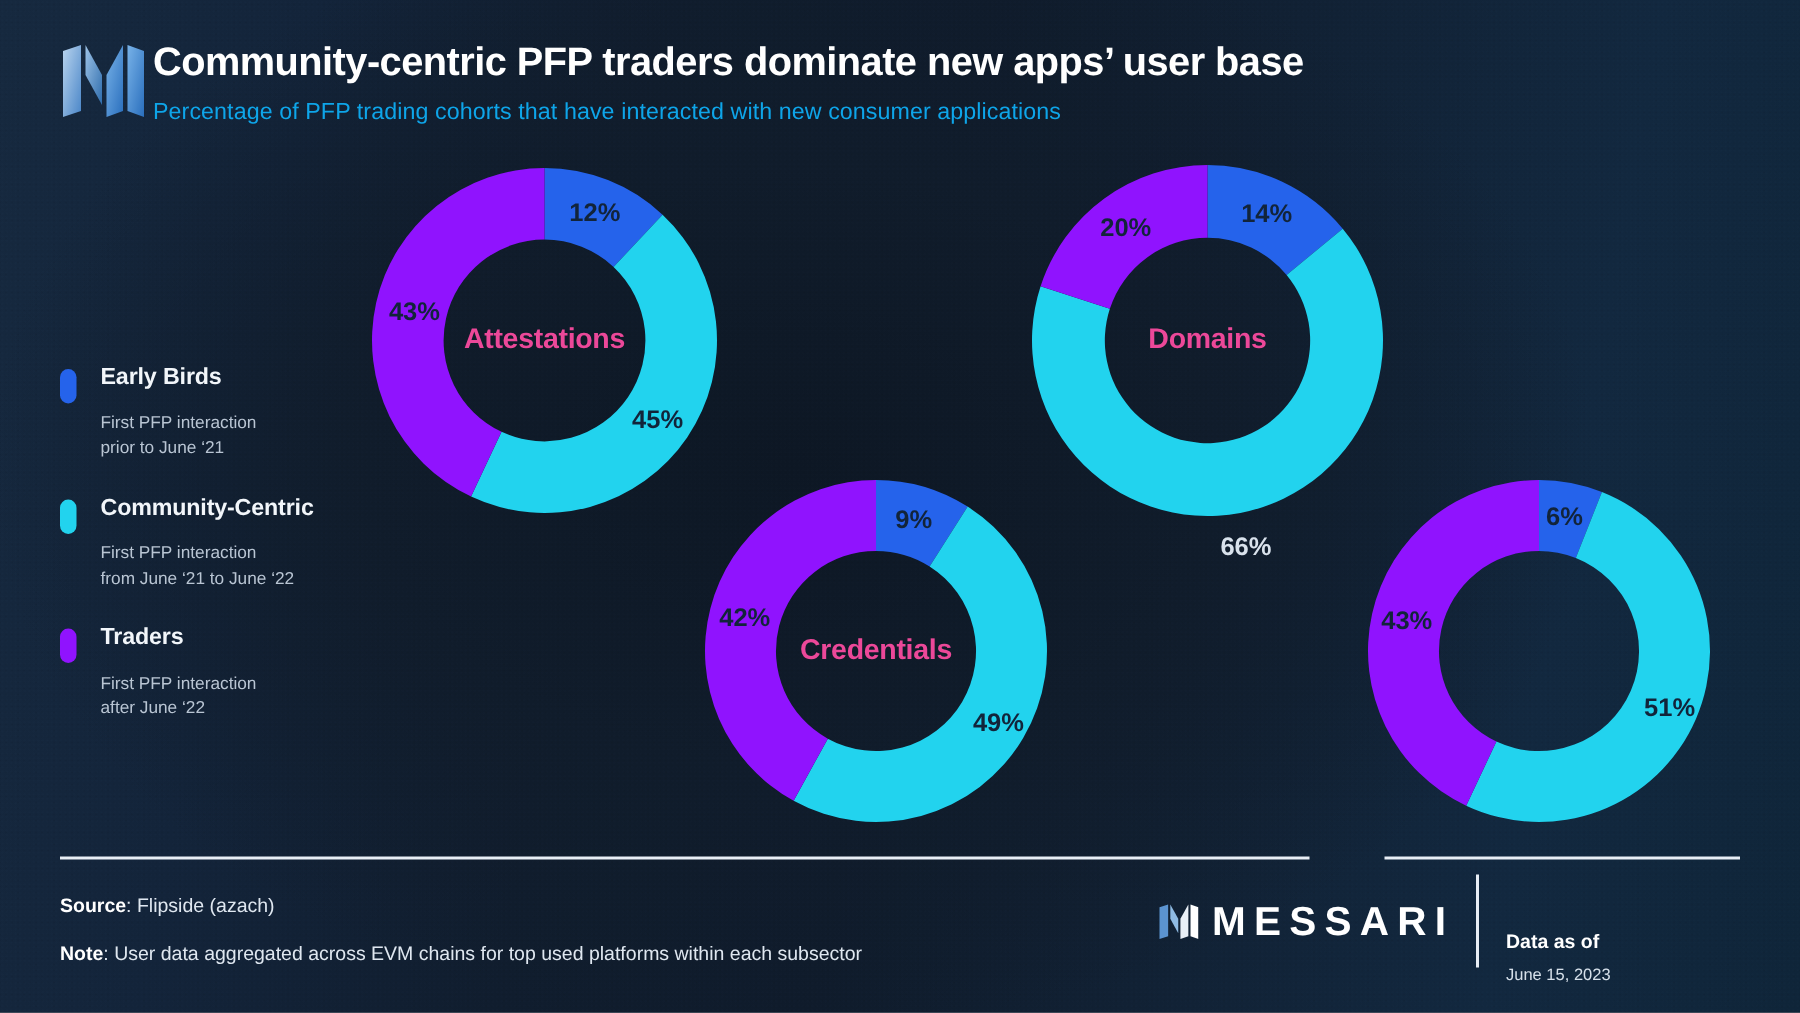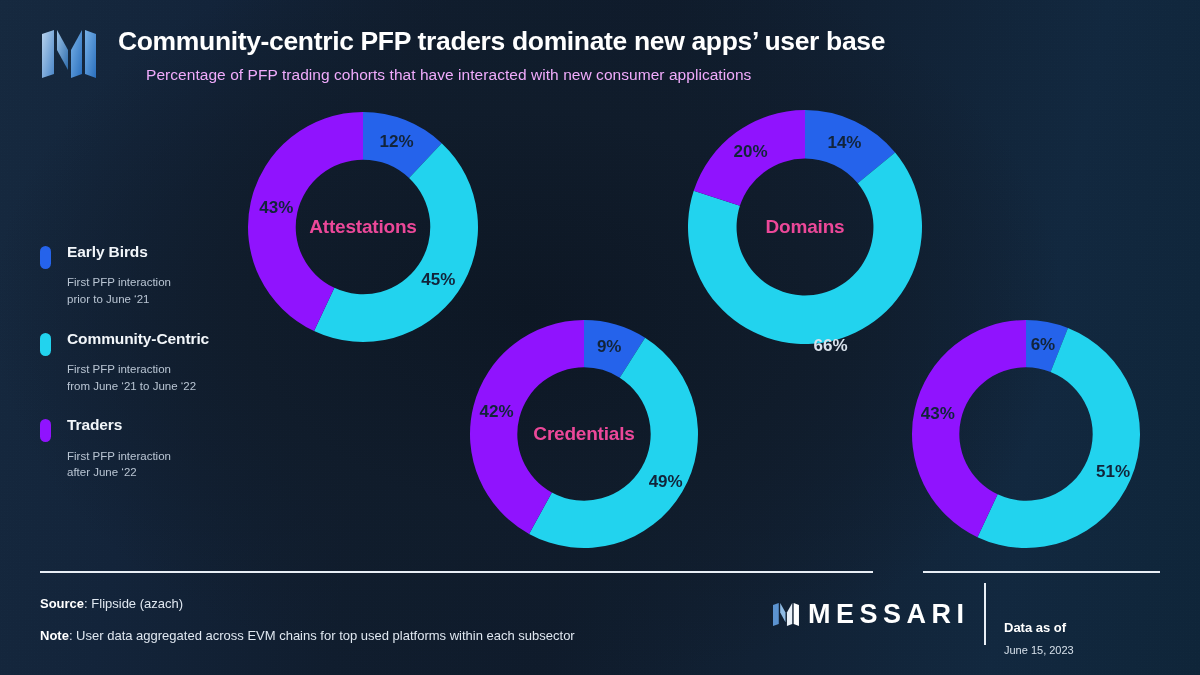--- a/index.html
+++ b/index.html
@@ -19,30 +19,30 @@
     position:absolute; inset:0; opacity:.30; mix-blend-mode:overlay;
     background-image:
       radial-gradient(rgba(255,255,255,.10) .6px, transparent .7px),
       radial-gradient(rgba(0,0,0,.16) .6px, transparent .7px);
     background-size:3px 3px, 4px 4px;
     background-position:0 0, 2px 1px;
   }
   #root { position:absolute; inset:0; }
 
   
-  .hdr { position:absolute; left:40px; top:26px; display:flex; gap:22px; align-items:flex-start; }
+  .hdr { position:absolute; left:40px; top:26px; display:flex; gap:6px; align-items:flex-start; }
   .logo-mark { width:56px; height:52px; flex:none; margin-top:2px; }
   .htext { padding-top:1px; }
   .title {
     font-size:26.5px; font-weight:bold; color:#ffffff; letter-spacing:-.35px;
     line-height:1.12; white-space:nowrap;
   }
   .subtitle {
-    margin-top:9px; font-size:15.5px; color:#f0abfc; font-weight:400;
-    letter-spacing:.05px; white-space:nowrap;margin-left:28px;
+    margin-top:9px; font-size:15.5px; color:#0ea5e9; font-weight:400;
+    letter-spacing:.05px; white-space:nowrap;
   }
 
   
   .legend { position:absolute; left:40px; top:243px; width:225px; }
   .lg-item { display:flex; gap:16px; margin-bottom:22px; }
   .sw { width:11px; height:23px; border-radius:6px; flex:none; margin-top:3px; }
   .lg-name { font-size:15.5px; font-weight:bold; color:#f2f6fa; line-height:1.18; letter-spacing:-.1px; }
   .lg-desc { font-size:11.5px; color:#b9c5d3; line-height:1.45; margin-top:13px; white-space:pre-line; }
 
   
@@ -153,21 +153,21 @@
       <div class="pct dark" style="left: 28.281px; top: 95.616px;">43%</div>
     </div>
   <div class="donut" style="left:688px; top:110px; width:234px; height:234px;">
       <svg viewBox="0 0 234 234" width="234" height="234">
         <path d="M 117.00000000000001 0 A 117 117 0 0 1 207.15004940476734 42.42139319940331 L 169.7377789017889 73.37151502165094 A 68.445 68.445 0 0 0 117 48.55500000000001 Z" fill="#2563eb"></path>
         <path d="M 207.15004940476734 42.42139319940331 A 117 117 0 1 1 5.726387593467038 80.84501165813111 L 51.90493674217822 95.84933182000671 A 68.445 68.445 0 1 0 169.7377789017889 73.37151502165094 Z" fill="#22d3ee"></path>
         <path d="M 5.726387593467038 80.84501165813111 A 117 117 0 0 1 116.99999999999997 0 L 116.99999999999999 48.55500000000001 A 68.445 68.445 0 0 0 51.90493674217822 95.84933182000671 Z" fill="#9013fe"></path>
       </svg>
       <div class="d-center">Domains</div>
       <div class="pct dark" style="left: 156.479px; top: 33.1022px;">14%</div>
-      <div class="pct light" style="left: 142.627px; top: 236px;">66%</div>
+      <div class="pct light" style="left: 142.627px; top: 255px;">66%</div>
       <div class="pct dark" style="left: 62.4991px; top: 41.9859px;">20%</div>
     </div>
   <div class="donut" style="left:470px; top:320px; width:228px; height:228px;">
       <svg viewBox="0 0 228 228" width="228" height="228">
         <path d="M 114 0 A 114 114 0 0 1 175.08425462760562 17.746616492770286 L 149.7342889571493 57.69177064827062 A 66.69 66.69 0 0 0 114 47.31 Z" fill="#2563eb"></path>
         <path d="M 175.08425462760562 17.746616492770286 A 114 114 0 0 1 59.08008115240444 213.89896152500043 L 81.8718474741566 172.44089249212524 A 66.69 66.69 0 0 0 149.7342889571493 57.69177064827062 Z" fill="#22d3ee"></path>
         <path d="M 59.08008115240444 213.89896152500043 A 114 114 0 0 1 113.99999999999999 0 L 113.99999999999999 47.31 A 66.69 66.69 0 0 0 81.8718474741566 172.44089249212524 Z" fill="#9013fe"></path>
       </svg>
       <div class="d-center">Credentials</div>
       <div class="pct dark" style="left: 139.205px; top: 27.2423px;">9%</div>

